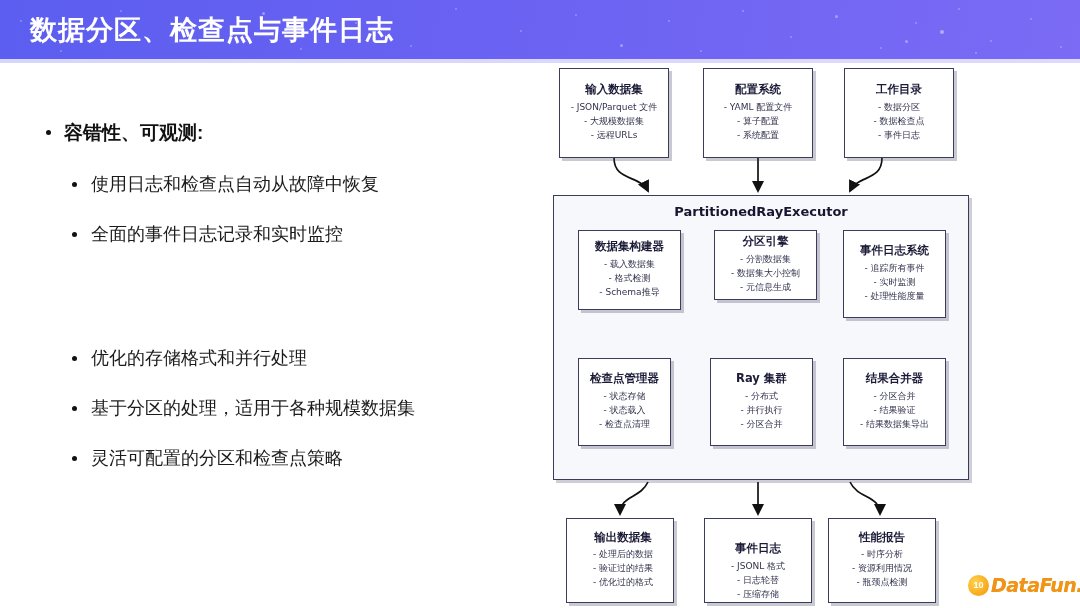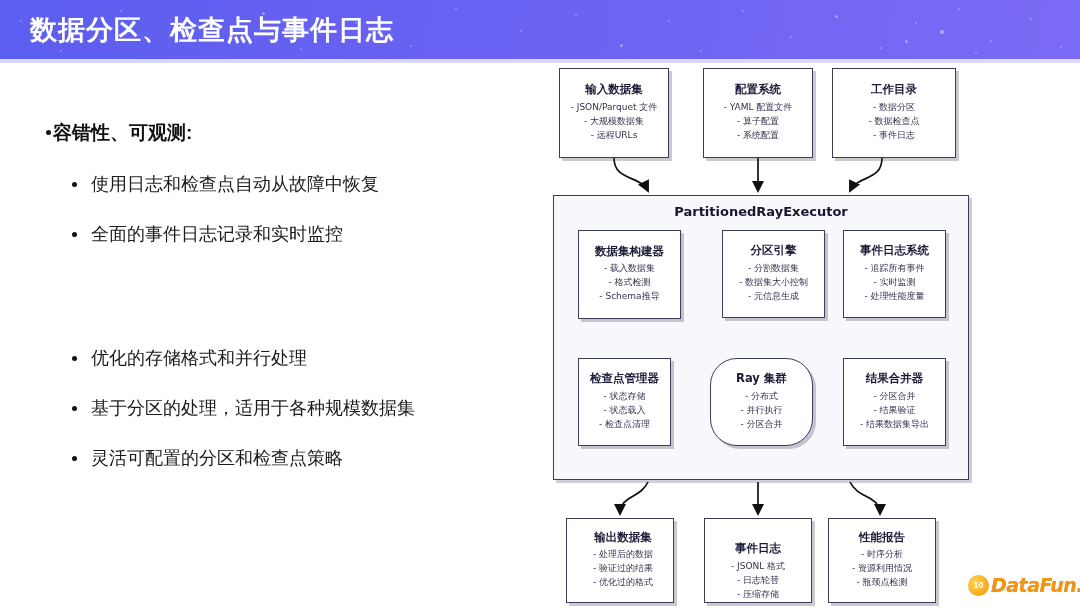--- a/index.html
+++ b/index.html
@@ -30,21 +30,21 @@
     font-family:"DejaVu Sans","Liberation Sans",sans-serif;
   }
   #header-underline {
     position:absolute; left:0; top:59px; width:1080px; height:4px;
     background:#ffffff; opacity:.75;
   }
 
   
   #left-panel { position:absolute; left:0; top:63px; width:540px; height:545px; }
   .bullet-l1 {
-    position:absolute; display:flex; align-items:flex-start; gap:2px;
+    position:absolute; display:flex; align-items:flex-start; gap:13px;
     font-size:19px; font-weight:bold; color:#111; white-space:nowrap;
     font-family:Liberation Sans, sans-serif;
   }
   .bullet-l2 {
     position:absolute; display:flex; align-items:flex-start; gap:14px;
     font-size:18px; color:#1b1b1b; white-space:nowrap;
     font-family:"DejaVu Sans","Liberation Sans",sans-serif;
   }
   .dot1 { width:5px; height:5px; border-radius:50%; background:#111; margin-top:10px; flex:none; }
   .dot2 { width:5px; height:5px; border-radius:50%; background:#111; margin-top:10px; flex:none; }
@@ -174,45 +174,45 @@
     <path d="M218,95 L218,128" fill="none" stroke="#111" stroke-width="1.7" marker-end="url(#arw)"></path>
     <path d="M342,95 C342,118 318,112 310,128" fill="none" stroke="#111" stroke-width="1.7" marker-end="url(#arw)"></path>
 
     <path d="M108,419 C100,436 80,432 80,451" fill="none" stroke="#111" stroke-width="1.7" marker-end="url(#arw)"></path>
     <path d="M218,419 L218,451" fill="none" stroke="#111" stroke-width="1.7" marker-end="url(#arw)"></path>
     <path d="M310,419 C318,436 340,432 340,451" fill="none" stroke="#111" stroke-width="1.7" marker-end="url(#arw)"></path>
   </svg>
 
   <div id="executor">
     <div id="executor-title">PartitionedRayExecutor</div>
-  <div class="node" style="left: 24px; top: 34px; width: 103px; height: 89px;">
+  <div class="node" style="left: 24px; top: 34px; width: 103px; height: 80px;">
         <div class="title">数据集构建器</div>
         <div class="item">- 载入数据集</div>
         <div class="item">- 格式检测</div>
         <div class="item">- Schema推导</div>
       </div>
-      <div class="node" style="left: 168px; top: 34px; width: 103px; height: 88px;">
+      <div class="node" style="left: 160px; top: 34px; width: 103px; height: 70px;">
         <div class="title">分区引擎</div>
         <div class="item">- 分割数据集</div>
         <div class="item">- 数据集大小控制</div>
         <div class="item">- 元信息生成</div>
       </div>
       <div class="node" style="left: 289px; top: 34px; width: 103px; height: 88px;">
         <div class="title">事件日志系统</div>
         <div class="item">- 追踪所有事件</div>
         <div class="item">- 实时监测</div>
         <div class="item">- 处理性能度量</div>
       </div>
       <div class="node" style="left: 24px; top: 162px; width: 93px; height: 88px;">
         <div class="title">检查点管理器</div>
         <div class="item">- 状态存储</div>
         <div class="item">- 状态载入</div>
         <div class="item">- 检查点清理</div>
       </div>
-      <div class="node" style="left: 156px; top: 162px; width: 103px; height: 88px; border-radius: 27px;">
+      <div class="node" style="left: 156px; top: 162px; width: 103px; height: 88px;">
         <div class="title">Ray 集群</div>
         <div class="item">- 分布式</div>
         <div class="item">- 并行执行</div>
         <div class="item">- 分区合并</div>
       </div>
       <div class="node" style="left: 289px; top: 162px; width: 103px; height: 88px;">
         <div class="title">结果合并器</div>
         <div class="item">- 分区合并</div>
         <div class="item">- 结果验证</div>
         <div class="item">- 结果数据集导出</div>
@@ -223,21 +223,21 @@
       <div class="item">- JSON/Parquet 文件</div>
       <div class="item">- 大规模数据集</div>
       <div class="item">- 远程URLs</div>
     </div>
     <div class="node" style="left: 163px; top: 5px; width: 110px; height: 90px;">
       <div class="title">配置系统</div>
       <div class="item">- YAML 配置文件</div>
       <div class="item">- 算子配置</div>
       <div class="item">- 系统配置</div>
     </div>
-    <div class="node" style="left: 292px; top: 5px; width: 124px; height: 90px;">
+    <div class="node" style="left: 304px; top: 5px; width: 110px; height: 90px;">
       <div class="title">工作目录</div>
       <div class="item">- 数据分区</div>
       <div class="item">- 数据检查点</div>
       <div class="item">- 事件日志</div>
     </div>
     <div class="node" style="left: 26px; top: 455px; width: 108px; height: 85px; padding-left: 6px;">
       <div class="title">输出数据集</div>
       <div class="item">- 处理后的数据</div>
       <div class="item">- 验证过的结果</div>
       <div class="item">- 优化过的格式</div>

